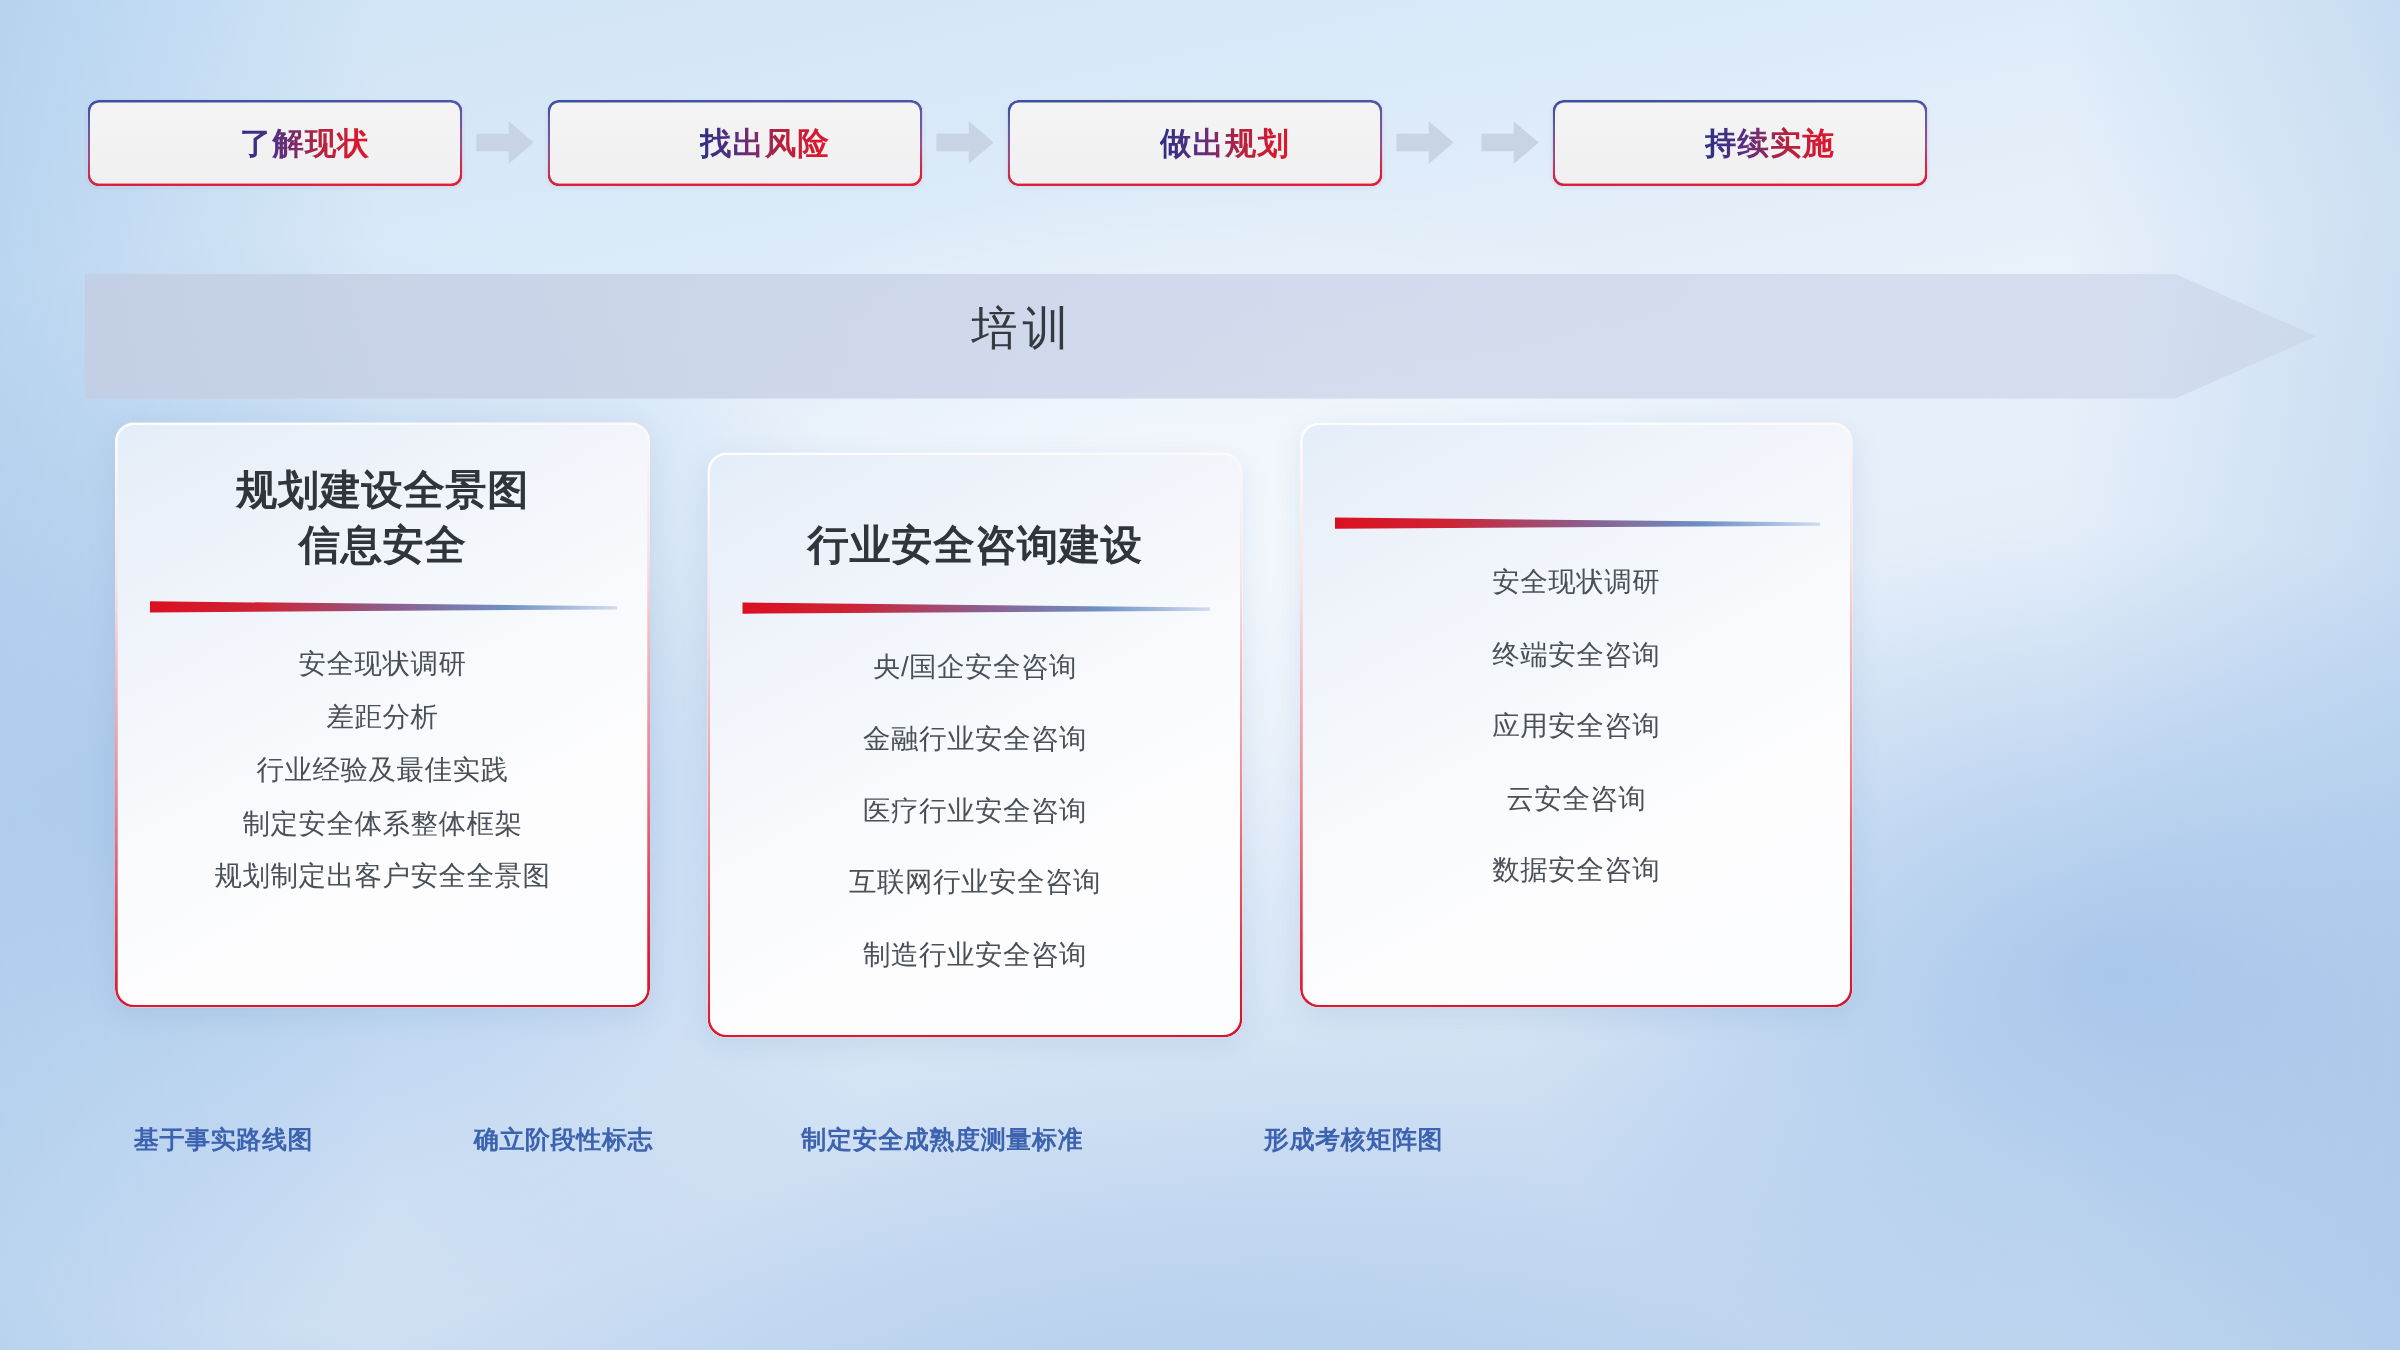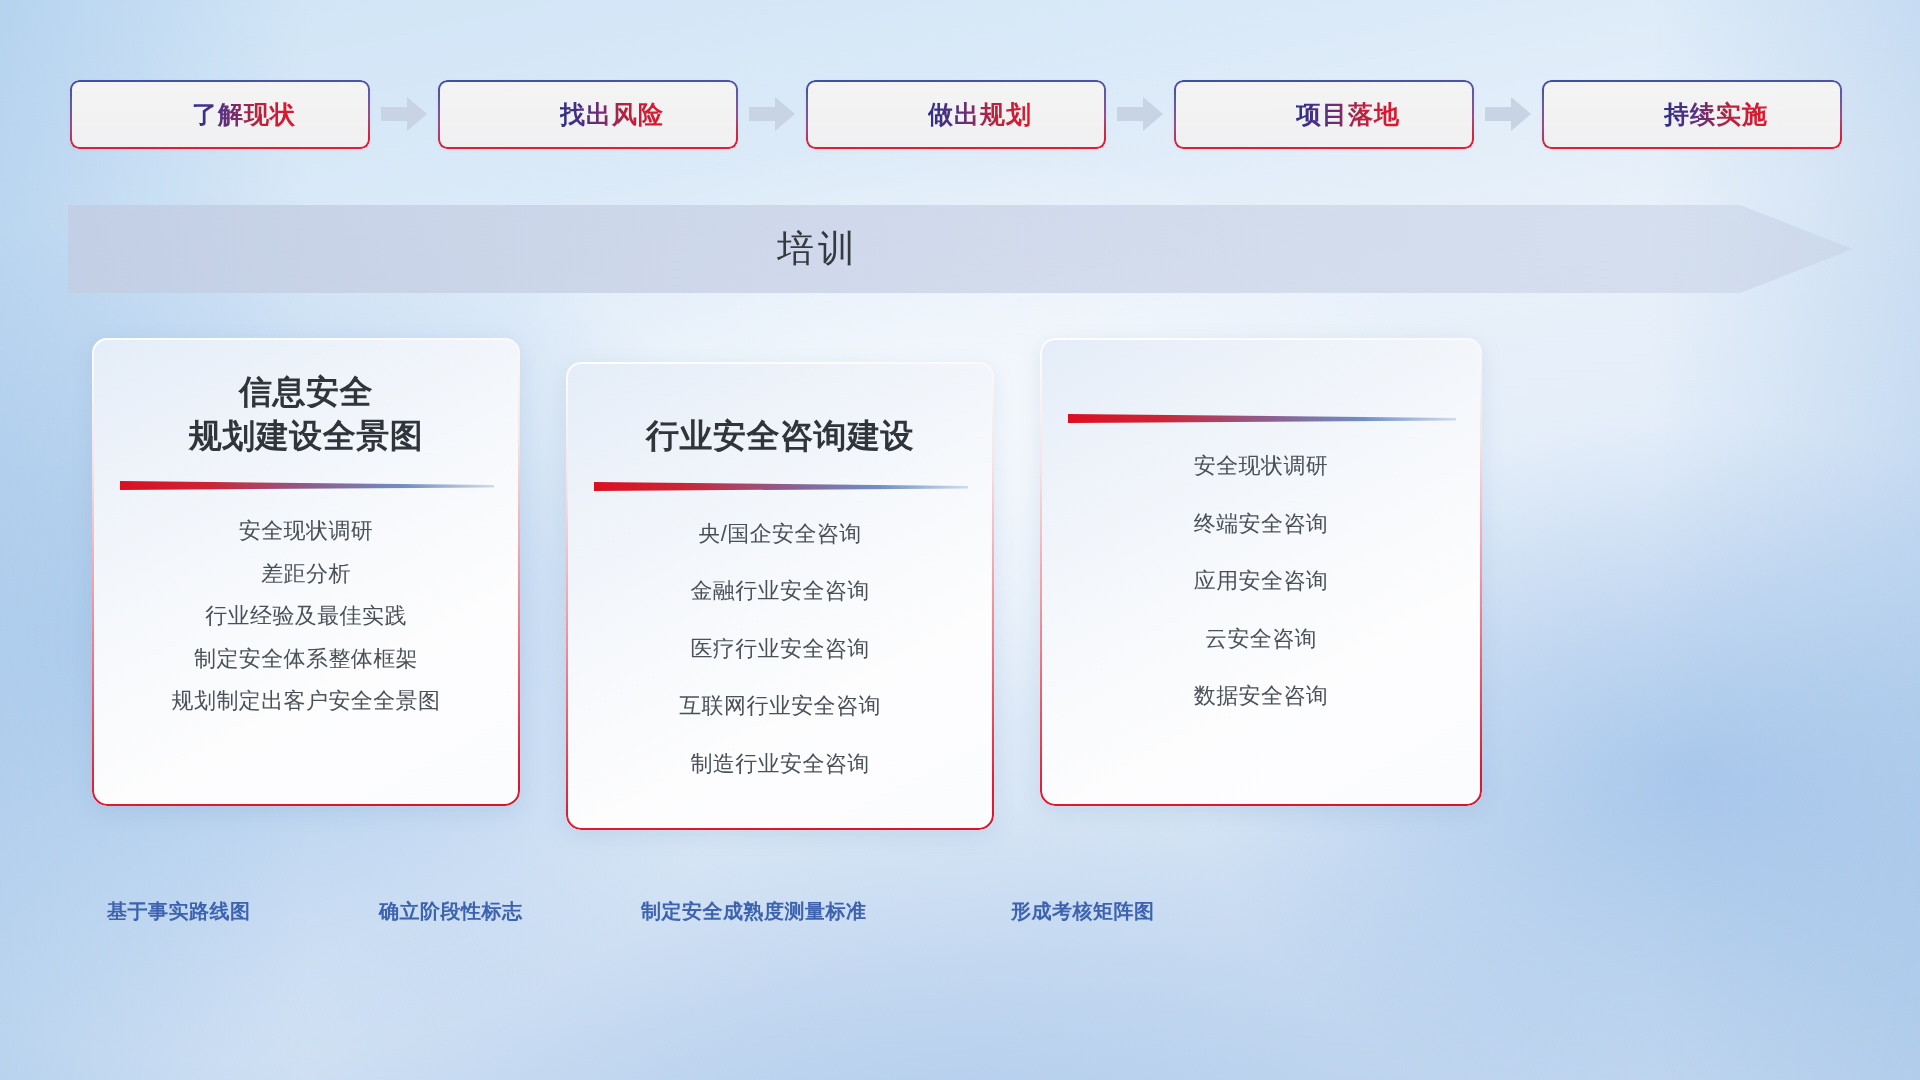--- a/index.html
+++ b/index.html
@@ -73,22 +73,22 @@
   .step-arrow {
     width: 68px; height: 70px;
     display:flex; align-items:center; justify-content:center;
     flex: 0 0 68px;
   }
   .step-arrow svg { display:block; }
 
   
   .banner {
     position: absolute;
-    top: 205px; left: 68px;
-    width: 1785px; height: 88px;
+    top: 219px; left: 68px;
+    width: 1785px; height: 100px;
     z-index: 2;
   }
   .banner svg { display:block; width:100%; height:100%; }
   .banner-text {
     position:absolute;
     top: 0; left: 0;
     width: 1500px; height: 88px;
     display:flex; align-items:center; justify-content:center;
     font-size: 37px; font-weight: 500;
     color: #343a40;
@@ -217,23 +217,20 @@
 
     <div class="step-box">
       <span class="step-label">做出规划</span>
     </div>
     <div class="step-arrow">
       <svg width="46" height="34" viewBox="0 0 46 34">
           <path d="M0 10 H26 V0 L46 17 L26 34 V24 H0 Z" fill="#c8d3e3"></path>
         </svg>
     </div>
 
-    <div class="step-box">
-      <span class="step-label">项目落地</span>
-    </div>
     <div class="step-arrow">
       <svg width="46" height="34" viewBox="0 0 46 34">
           <path d="M0 10 H26 V0 L46 17 L26 34 V24 H0 Z" fill="#c8d3e3"></path>
         </svg>
     </div>
 
     <div class="step-box">
       <span class="step-label">持续实施</span>
     </div>
   </div>
@@ -252,22 +249,22 @@
       <path d="M0 0 H1672 L1785 44 L1672 88 H0 Z" fill="url(#bgrad)"></path>
     </svg>
     <div class="banner-text">培训</div>
   </div>
 
   <div class="cards">
 
     <div class="card card-1">
       <div class="card-inner">
         <div class="card-title">
+          <div>规划建设全景图</div>
           <div>信息安全</div>
-          <div>规划建设全景图</div>
         </div>
         <div class="divider-wrap">
           <svg width="376" height="12" viewBox="0 0 376 12">
             <defs>
               <linearGradient id="dv0" x1="0" y1="0" x2="1" y2="0">
                 <stop offset="0%" stop-color="#dc0f22"></stop>
                 <stop offset="24%" stop-color="#cc2536"></stop>
                 <stop offset="52%" stop-color="#8b5f8f"></stop>
                 <stop offset="76%" stop-color="#6f8fc4"></stop>
                 <stop offset="100%" stop-color="#cfdcee"></stop>

